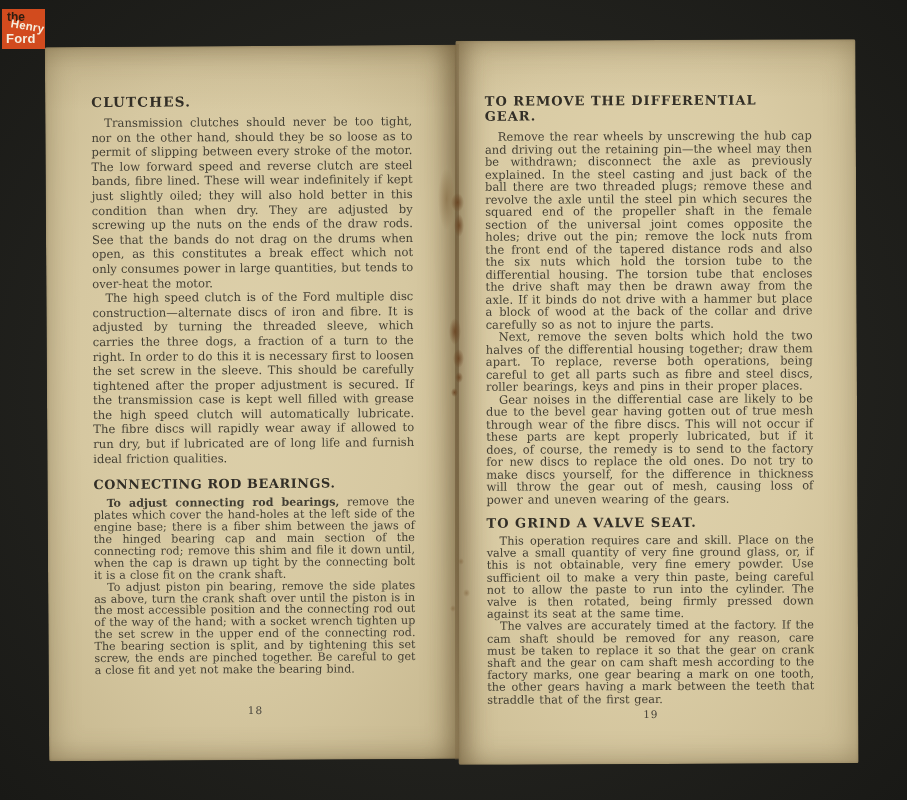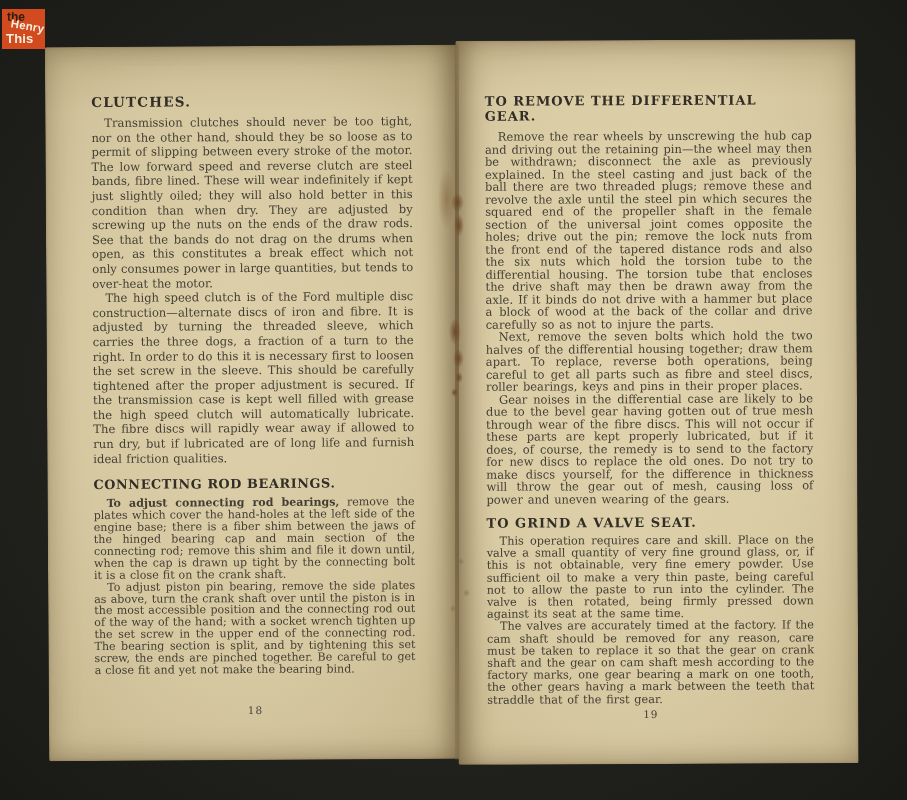--- a/index.html
+++ b/index.html
@@ -97,21 +97,21 @@
   .pn-right{left:29px;top:668px;width:327px;}
 </style>
 </head>
 <body>
 
 <div class="stage">
 
   <div class="logo">
     <span class="l-the">the</span>
     <span class="l-henry">Henry</span>
-    <span class="l-ford">This</span>
+    <span class="l-ford">Ford</span>
   </div>
 
   <div class="page page-left">
     <div class="inner">
       <div class="col-l">
         <div class="heading h-clutches">CLUTCHES.</div>
         <div class="b1">
           <p>Transmission clutches should never be too tight, nor on the other hand, should they be so loose as to permit of slipping between every stroke of the motor.  The low forward speed and reverse clutch are steel bands, fibre lined.  These will wear indefinitely if kept just slightly oiled; they will also hold better in this condition than when dry.  They are adjusted by screwing up the nuts on the ends of the draw rods.  See that the bands do not drag on the drums when open, as this constitutes a break effect which not only consumes power in large quantities, but tends to over-heat the motor.</p>
           <p>The high speed clutch is of the Ford multiple disc construction—alternate discs of iron and fibre.  It is adjusted by turning the threaded sleeve, which carries the three dogs, a fraction of a turn to the right.  In order to do this it is necessary first to loosen the set screw in the sleeve.  This should be carefully tightened after the proper adjustment is secured.  If the transmission case is kept well filled with grease the high speed clutch will automatically lubricate.  The fibre discs will rapidly wear away if allowed to run dry, but if lubricated are of long life and furnish ideal friction qualities.</p>
         </div>

